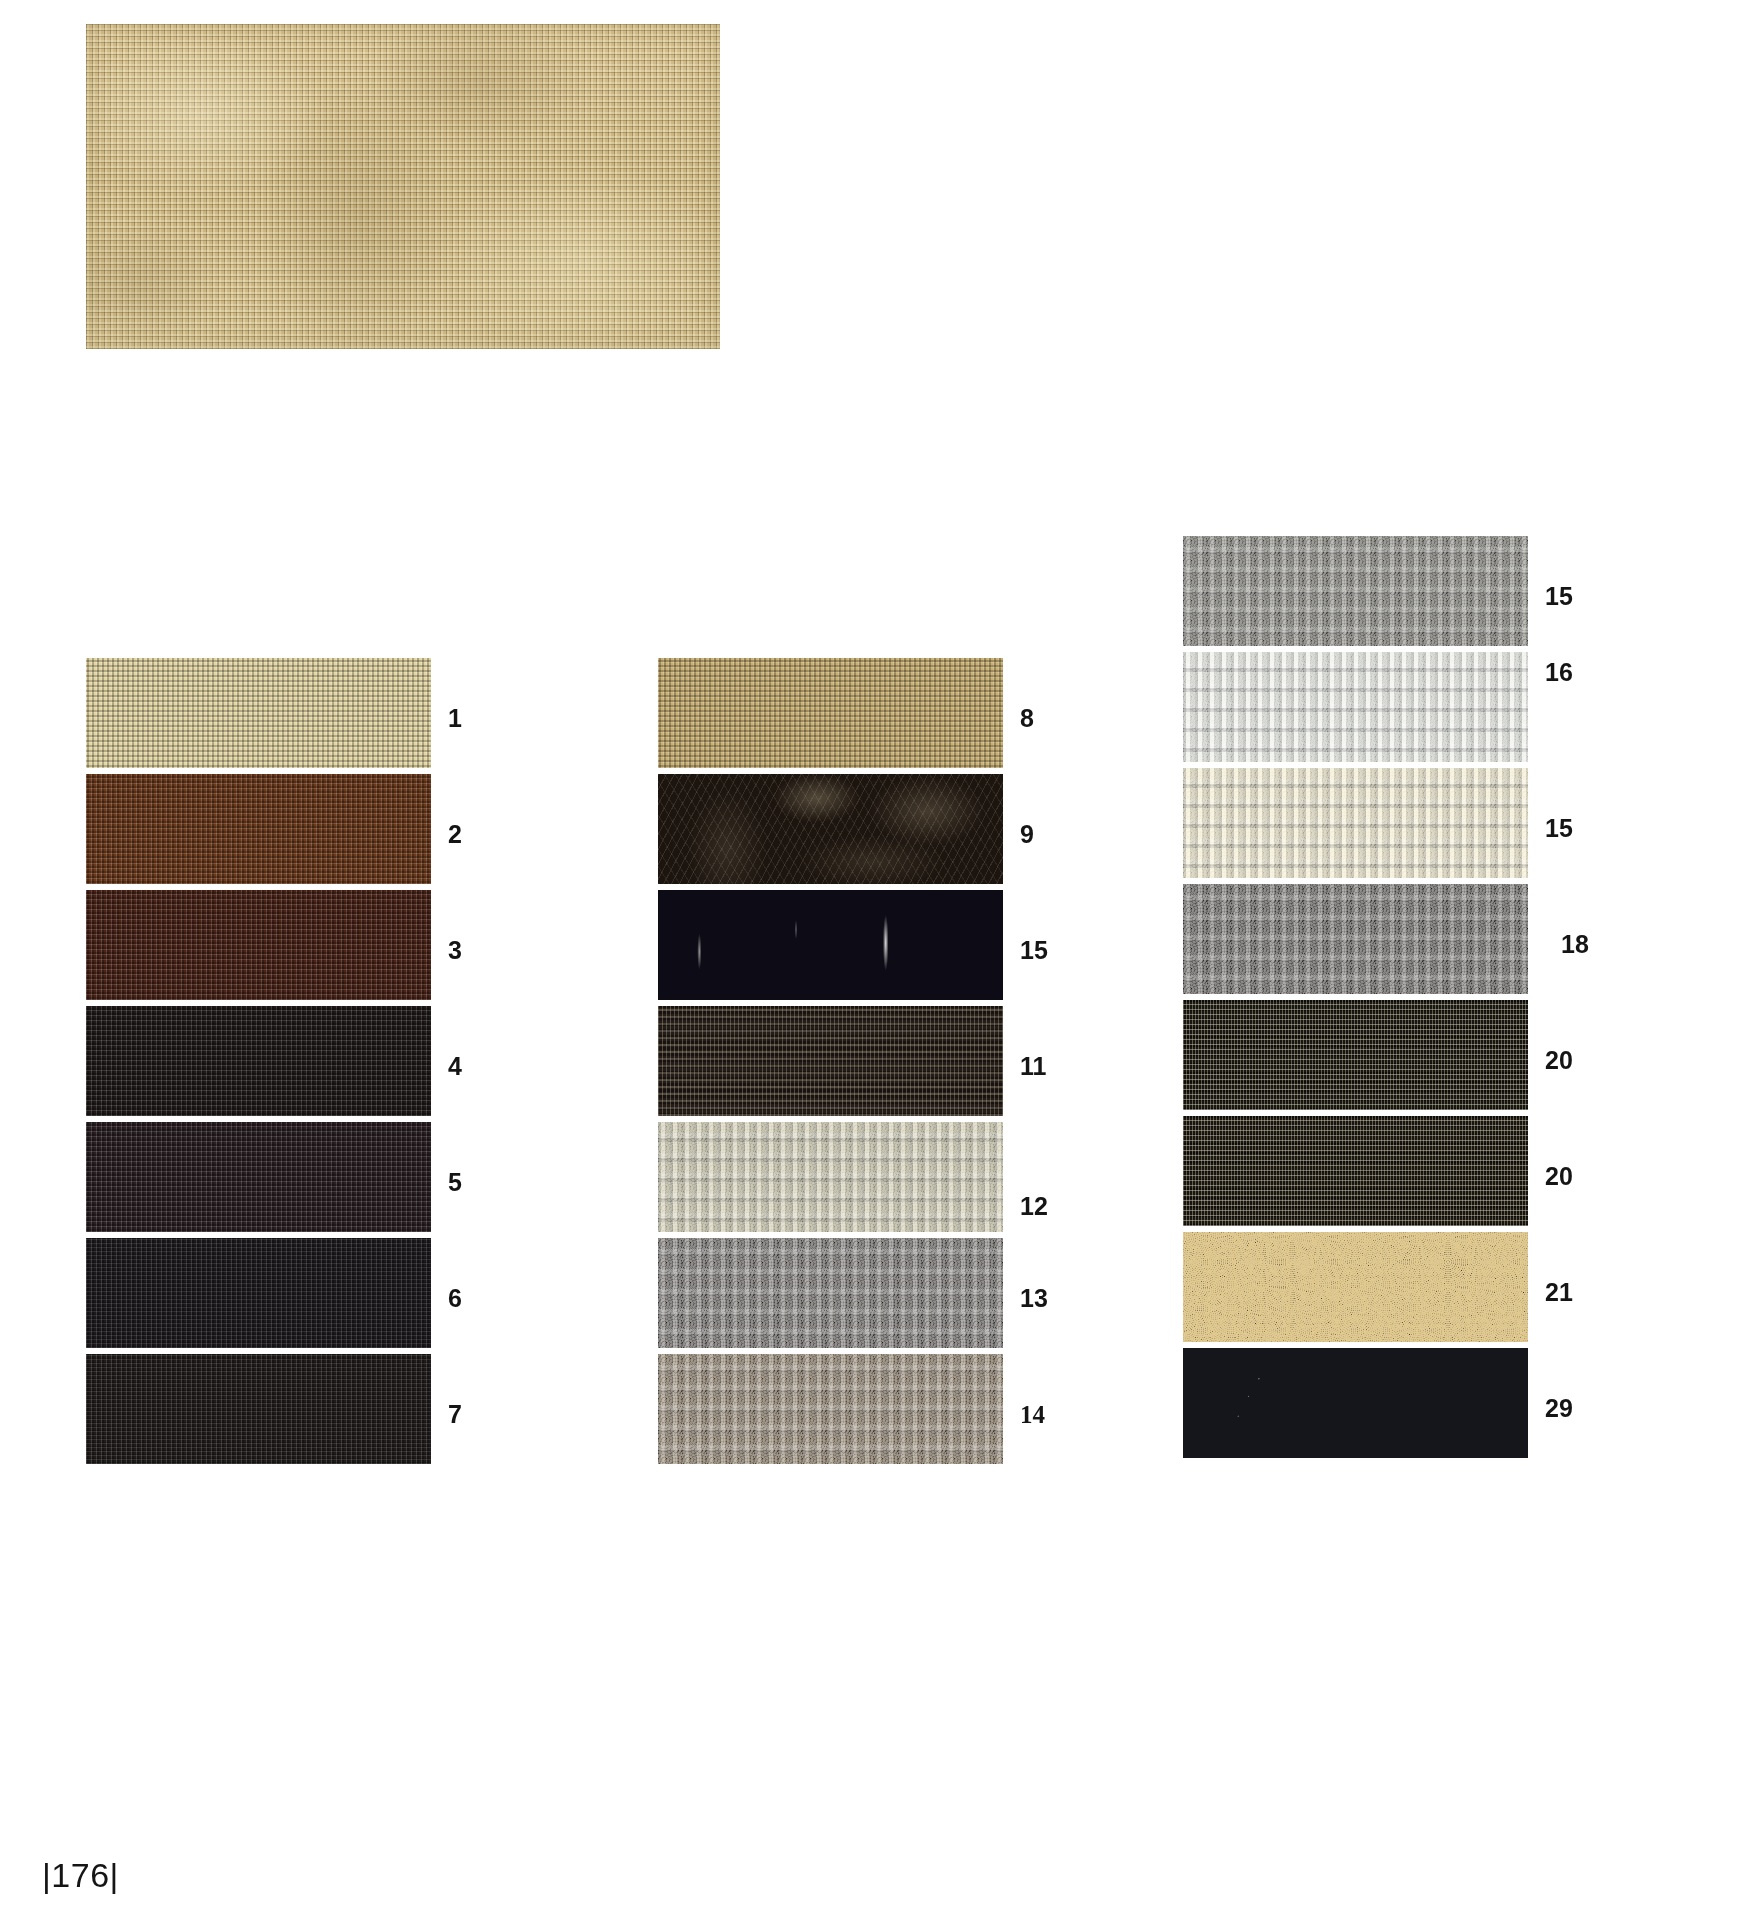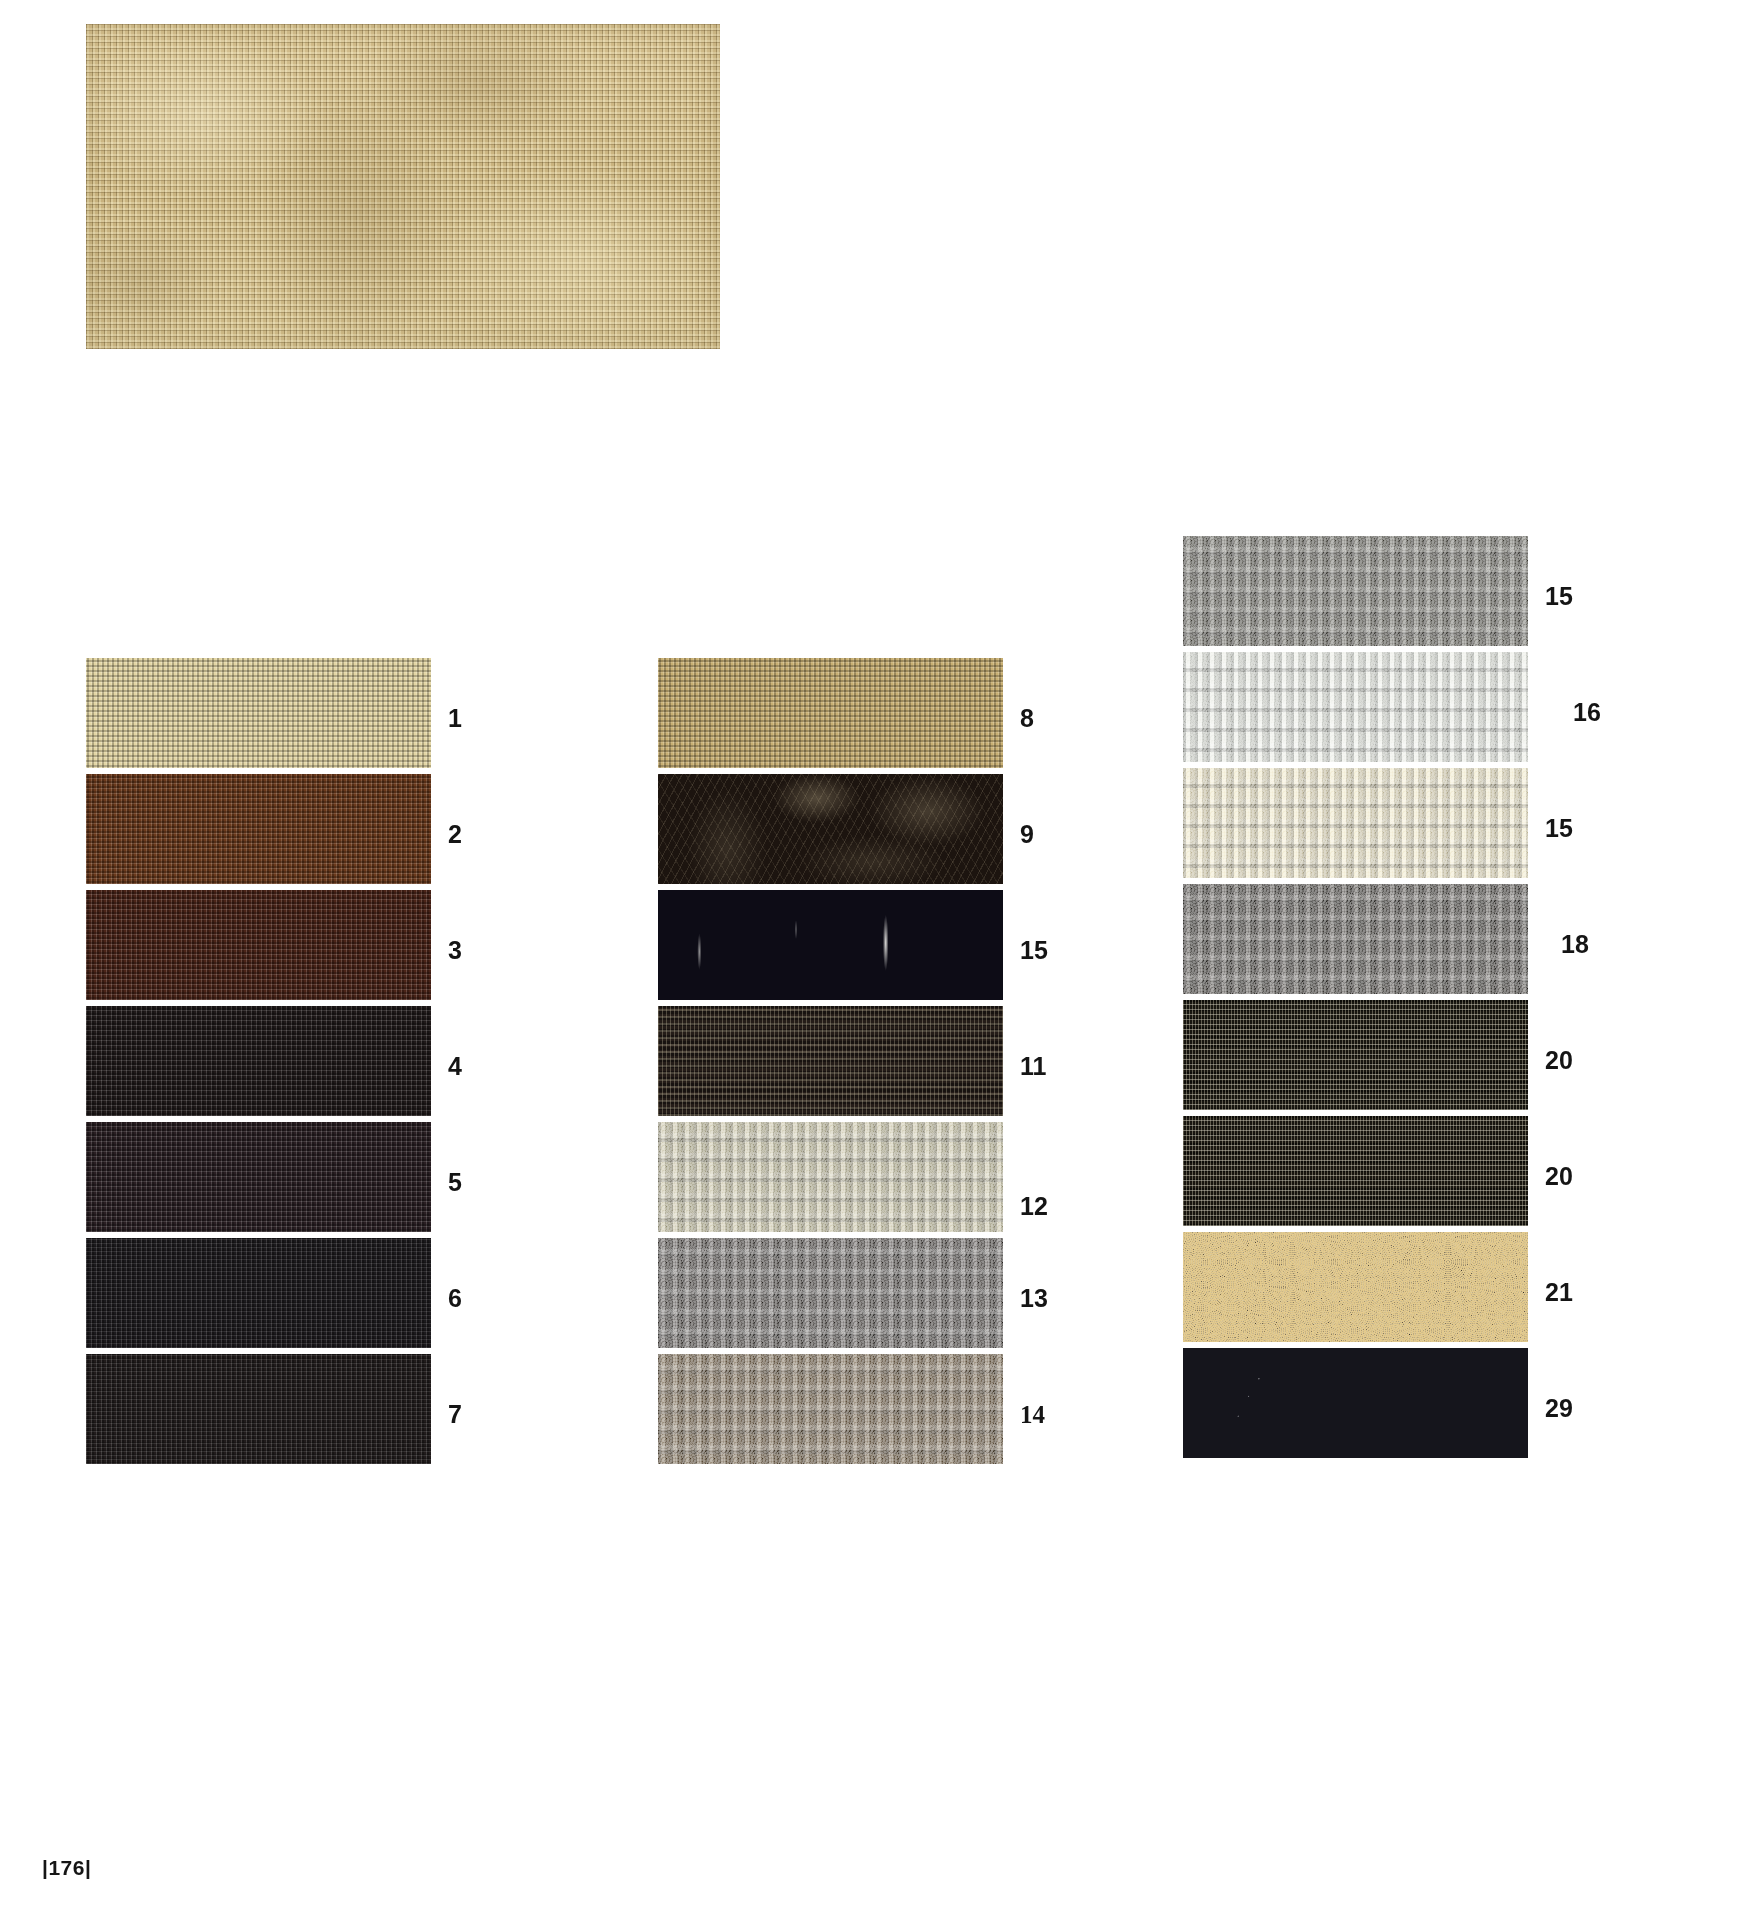--- a/index.html
+++ b/index.html
@@ -164,21 +164,21 @@
     background-image:
       radial-gradient(circle 1px at 22% 28%, rgba(230,230,235,.75), rgba(0,0,0,0)),
       radial-gradient(circle 1px at 16% 62%, rgba(225,225,230,.6), rgba(0,0,0,0)),
       radial-gradient(circle 1px at 19% 44%, rgba(220,220,228,.5), rgba(0,0,0,0));
   }
 
   
   #page-number{
     position:absolute;
     left:42px;top:1856px;
-    font-size:21px;font-weight:bold;color:#151515;
+    font-size:34px;font-weight:normal;color:#151515;
     letter-spacing:.5px;
     font-family:"Liberation Sans", sans-serif;
   }
 </style>
 </head>
 <body>
 
 <div class="plate">
 
   <div id="hero-swatch"></div>
@@ -265,20 +265,20 @@
     <div class="swatch-label" style="position: absolute; top: 1286px; left: 448px;">6</div>
     <div class="swatch-label" style="position: absolute; top: 1402px; left: 448px;">7</div>
     <div class="swatch-label" style="position: absolute; top: 706px; left: 1020px;">8</div>
     <div class="swatch-label" style="position: absolute; top: 822px; left: 1020px;">9</div>
     <div class="swatch-label" style="position: absolute; top: 938px; left: 1020px;">15</div>
     <div class="swatch-label" style="position: absolute; top: 1054px; left: 1020px;">11</div>
     <div class="swatch-label" style="position: absolute; top: 1170px; left: 1020px; margin-top: 24px;">12</div>
     <div class="swatch-label" style="position: absolute; top: 1286px; left: 1020px;">13</div>
     <div class="swatch-label" style="position: absolute; top: 1402px; left: 1020px; font-family: Liberation Serif, serif;">14</div>
     <div class="swatch-label" style="position: absolute; top: 584px; left: 1545px;">15</div>
-    <div class="swatch-label" style="position: absolute; top: 700px; left: 1545px; margin-left: 28px;">16</div>
+    <div class="swatch-label" style="position: absolute; top: 660px; left: 1545px;">16</div>
     <div class="swatch-label" style="position: absolute; top: 816px; left: 1545px;">15</div>
     <div class="swatch-label" style="position: absolute; top: 932px; left: 1545px; text-align: center;">18</div>
     <div class="swatch-label" style="position: absolute; top: 1048px; left: 1545px;">20</div>
     <div class="swatch-label" style="position: absolute; top: 1164px; left: 1545px;">20</div>
     <div class="swatch-label" style="position: absolute; top: 1280px; left: 1545px;">21</div>
     <div class="swatch-label" style="position: absolute; top: 1396px; left: 1545px;">29</div>
   </div>
 
 </body></html>

